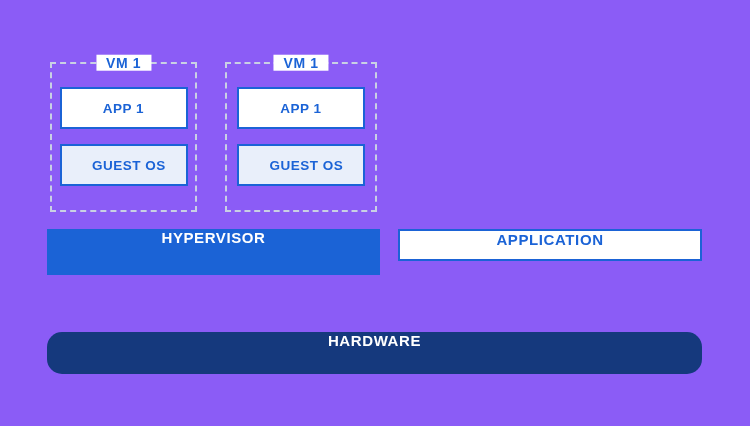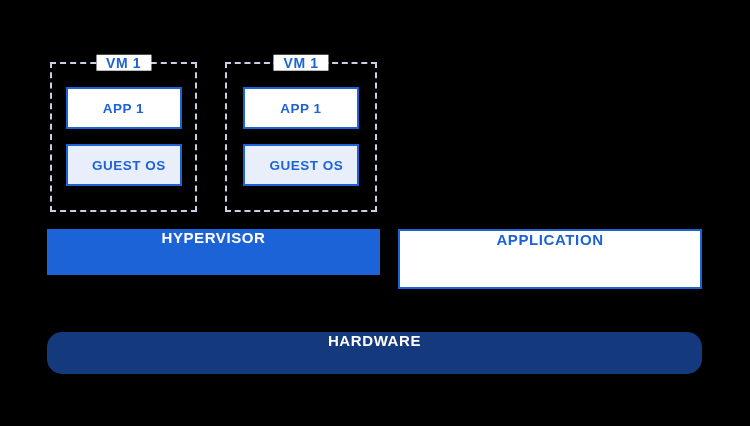--- a/index.html
+++ b/index.html
@@ -5,21 +5,21 @@
   html, body {
     margin: 0;
     padding: 0;
     background: #ffffff;
     font-family: "Liberation Sans", sans-serif;
   }
   .canvas {
     position: relative;
     width: 750px;
     height: 426px;
-    background: #000000;
+    background: #8b5cf6;
     overflow: hidden;
   }
 
   
   .vm-box {
     position: absolute;
     top: 62px;
     height: 150px;
     border: 2px dashed var(--dashed-border, #C9D0E4);
     box-sizing: border-box;
@@ -38,21 +38,21 @@
     background: #ffffff;
     padding: 0 10px;
     color: var(--accent-blue, #1B63D6);
     font-size: 14px;
     font-weight: bold;
     letter-spacing: 0.6px;
     white-space: nowrap;
   }
 
   .inner-box {
-    width: 116px;
+    width: 128px;
     height: 42px;
     box-sizing: border-box;
     border: 2px solid var(--accent-blue, #1B63D6);
     display: flex;
     align-items: center;
     justify-content: center;
     color: var(--accent-blue, #1B63D6);
     font-size: 13.5px;
     font-weight: bold;
     letter-spacing: 0.5px;
@@ -70,21 +70,21 @@
     font-size: 15px;
     font-weight: bold;
     letter-spacing: 0.6px;
   }
   .layer.hypervisor {
     left: 47px; top: 229px; width: 333px; height: 46px;
     background: var(--accent-blue, #1B63D6);
     color: #ffffff;
   }
   .layer.application {
-    left: 398px; top: 229px; width: 304px; height: 60px;
+    left: 398px; top: 229px; width: 304px; height: 32px;
     background: #ffffff;
     border: 2px solid var(--accent-blue, #1B63D6);
     color: var(--accent-blue, #1B63D6);
   }
   .layer.host-os {
     left: 47px; top: 281px; width: 655px; height: 44px;
     background: var(--medium-blue, #1250B4);
     color: #ffffff;
   }
   .layer.hardware {

